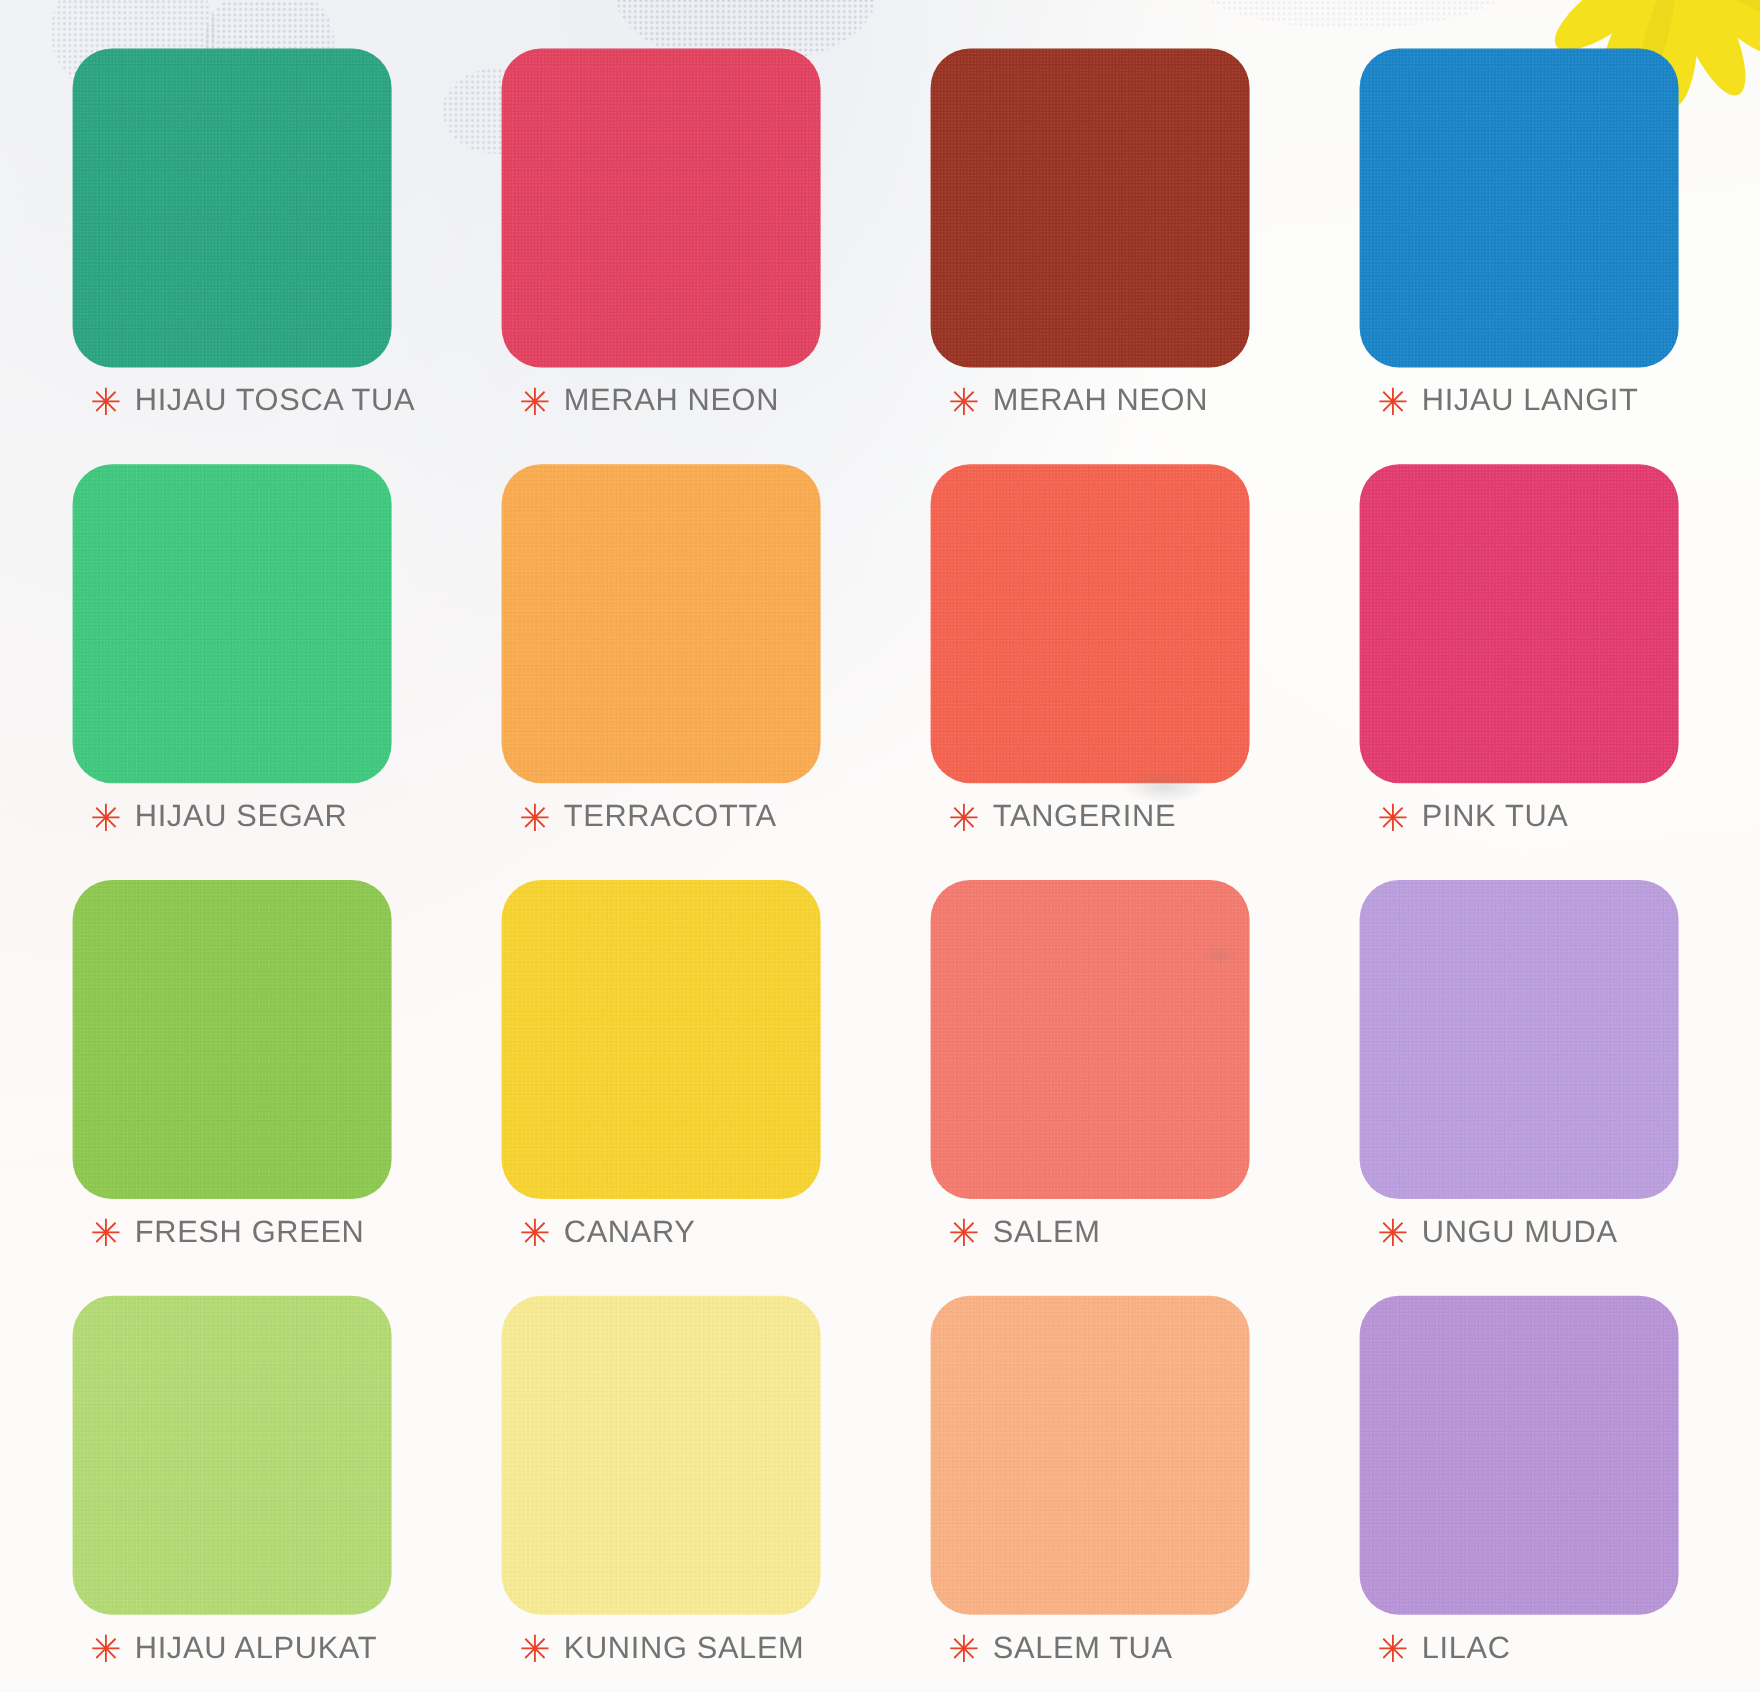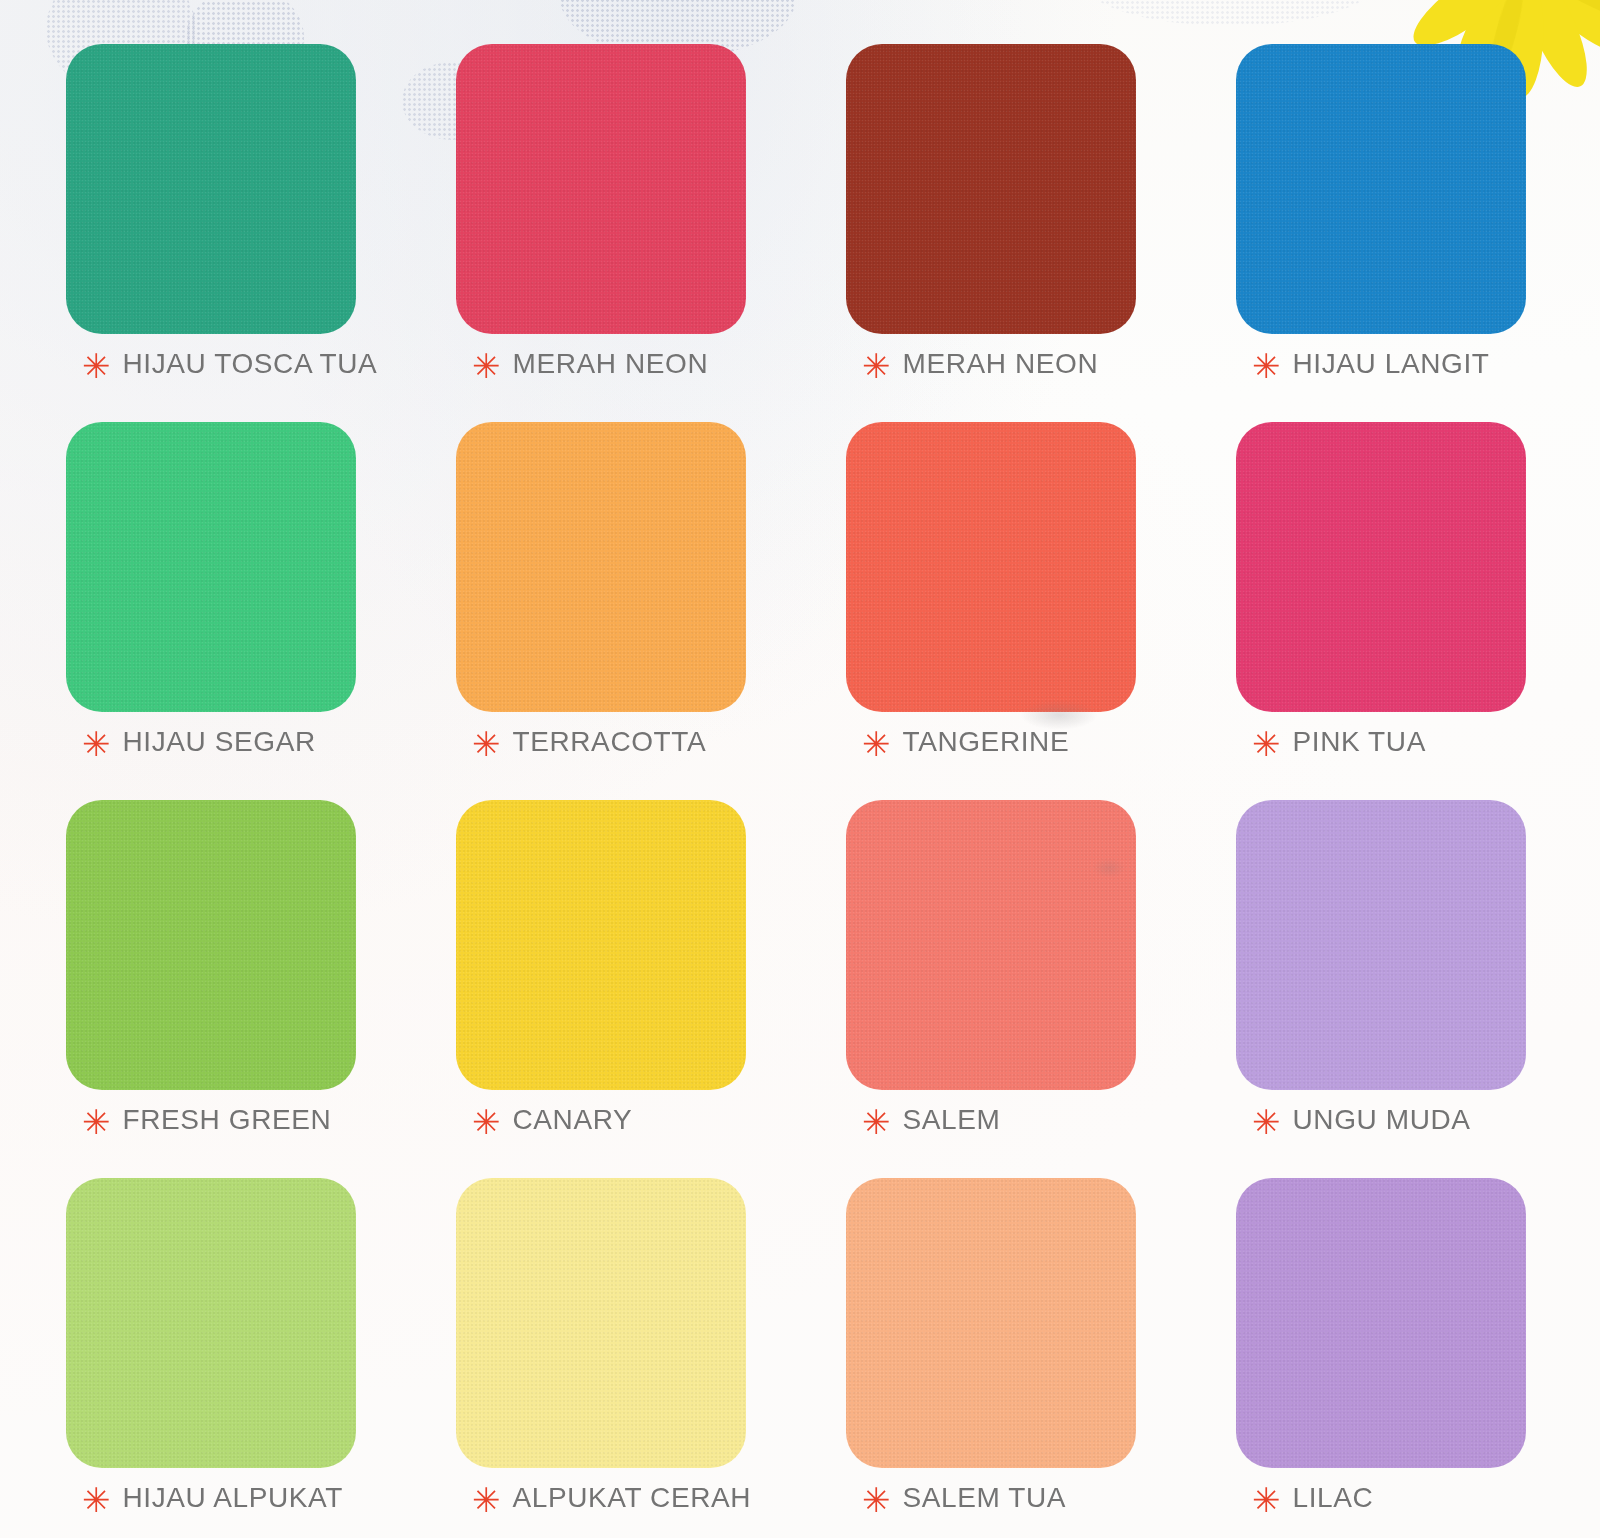--- a/index.html
+++ b/index.html
@@ -252,21 +252,21 @@
       <div class="chip" style="background: rgb(179, 218, 116);"></div>
       <div class="label">
         <span class="star" style="color: rgb(232, 67, 42);">✳</span>
         <span class="name">HIJAU ALPUKAT</span>
       </div>
     </div>
     <div class="cell">
       <div class="chip" style="background: rgb(247, 234, 148);"></div>
       <div class="label">
         <span class="star" style="color: rgb(232, 67, 42);">✳</span>
-        <span class="name">ALPUKAT CERAH</span>
+        <span class="name">KUNING SALEM</span>
       </div>
     </div>
     <div class="cell">
       <div class="chip" style="background: rgb(249, 177, 132);"></div>
       <div class="label">
         <span class="star" style="color: rgb(232, 67, 42);">✳</span>
         <span class="name">SALEM TUA</span>
       </div>
     </div>
     <div class="cell">

